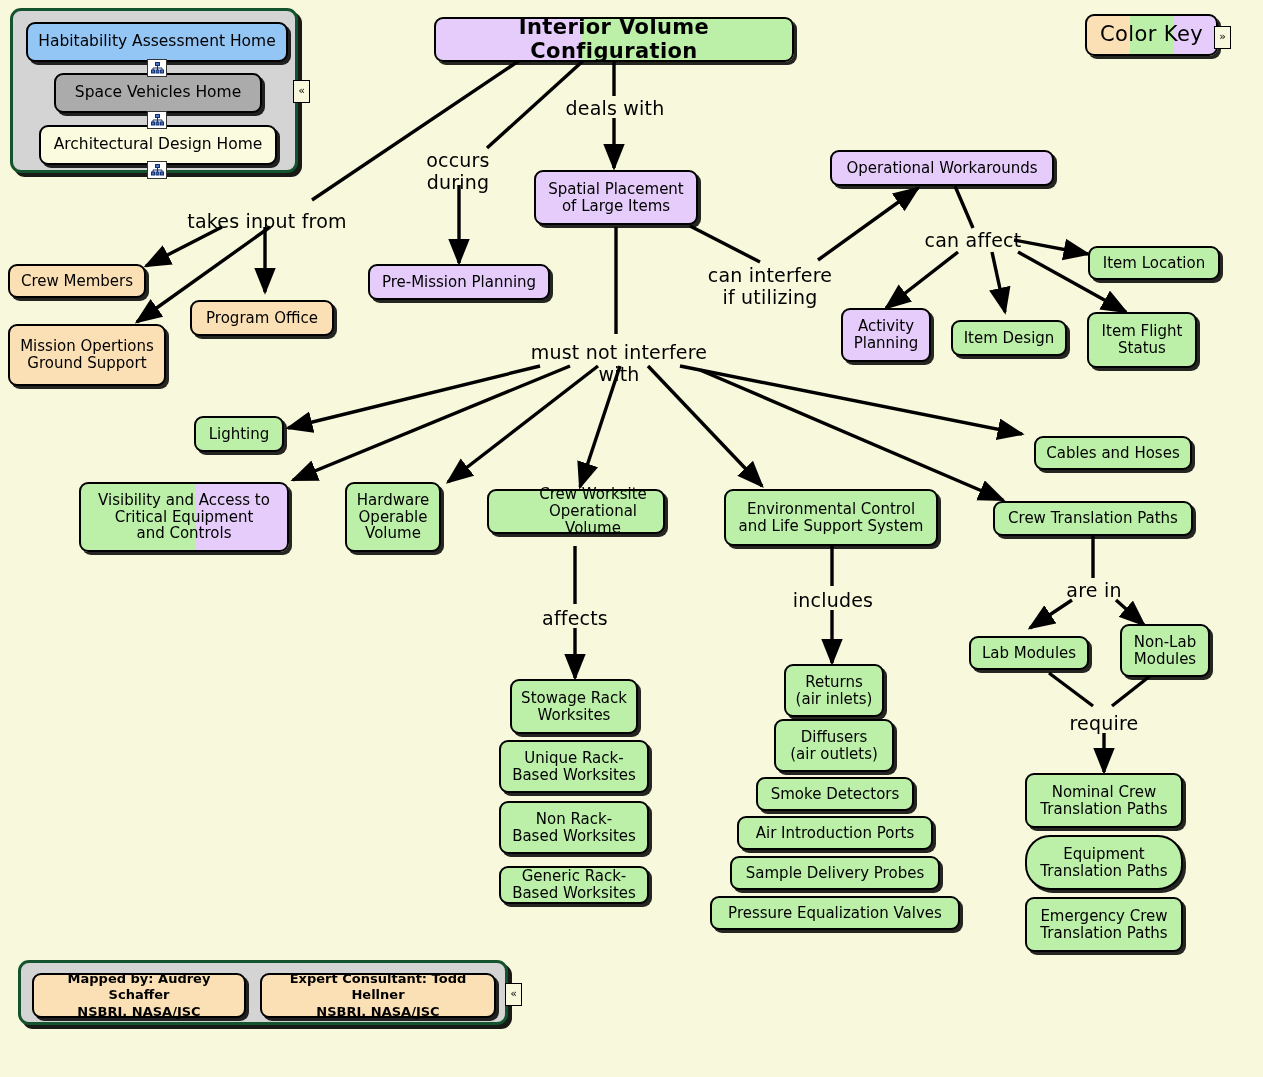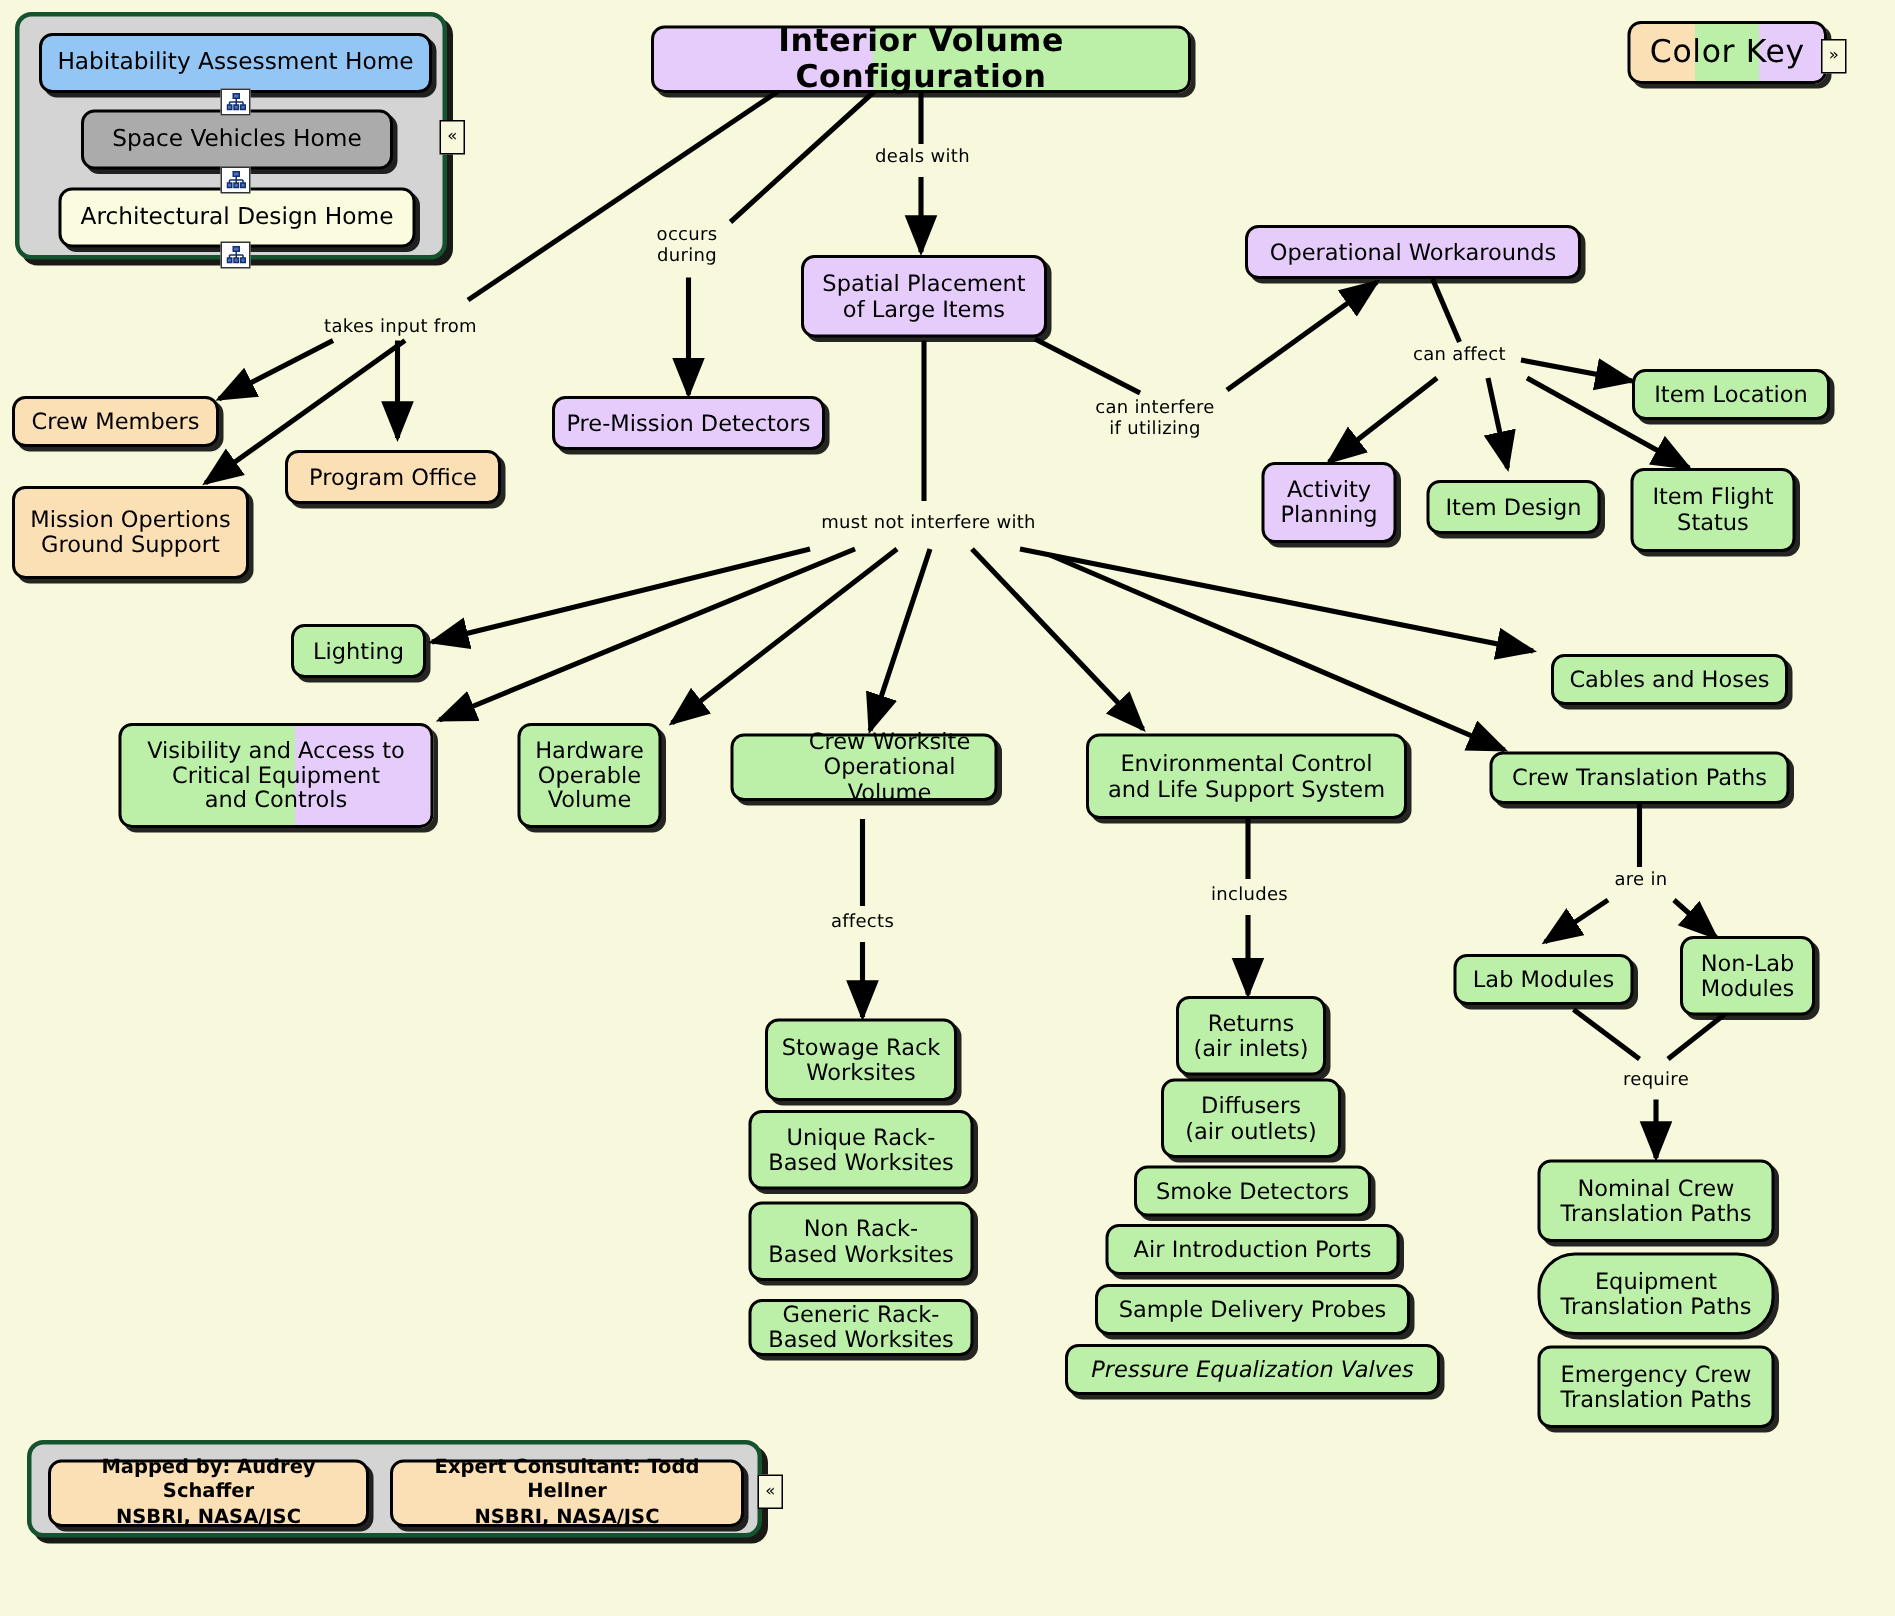--- a/index.html
+++ b/index.html
@@ -60,21 +60,21 @@
     background: linear-gradient(to right,
         #FBDFB5 0%, #FBDFB5 33.3%,
         #BCF0A8 33.3%, #BCF0A8 66.6%,
         #E6CCFA 66.6%, #E6CCFA 100%);
   }
 
   
   .linklabel {
     position: absolute;
     font-family: "DejaVu Sans", sans-serif;
-    font-size: 12px;
+    font-size: 19px;
     color: #000;
     text-align: center;
     line-height: 1.15;
     white-space: pre-line;
     z-index: 4;
     letter-spacing: 0.2px;
   }
 
   
   .panel {
@@ -258,21 +258,21 @@
   <div class="linklabel" style="left:922px; top:230px; width:102px;">can affect</div>
   <div class="linklabel" style="left:524px; top:342px; width:190px;">must not interfere with</div>
   <div class="linklabel" style="left:530px; top:608px; width:90px;">affects</div>
   <div class="linklabel" style="left:788px; top:590px; width:90px;">includes</div>
   <div class="linklabel" style="left:1050px; top:580px; width:88px;">are in</div>
   <div class="linklabel" style="left:1058px; top:713px; width:92px;">require</div>
 
   <div class="node purple" style="left:534px; top:170px; width:164px; height:55px;">Spatial Placement
 of Large Items</div>
 
-  <div class="node purple" style="left:368px; top:264px; width:182px; height:36px;">Pre-Mission Detectors</div>
+  <div class="node purple" style="left:368px; top:264px; width:182px; height:36px;">Pre-Mission Planning</div>
 
   <div class="node orange" style="left:8px; top:264px; width:138px; height:34px;">Crew Members</div>
 
   <div class="node orange" style="left:8px; top:324px; width:158px; height:62px;">Mission Opertions
 Ground Support</div>
 
   <div class="node orange" style="left:190px; top:300px; width:144px; height:36px;">Program Office</div>
 
   <div class="node purple" style="left:830px; top:150px; width:224px; height:36px;">Operational Workarounds</div>
 
@@ -320,21 +320,21 @@
   <div class="node green" style="left:499px; top:866px; width:150px; height:38px;">Generic Rack-
 Based Worksites</div>
 
   <div class="node green" style="left:784px; top:664px; width:100px; height:53px;">Returns
 (air inlets)</div>
   <div class="node green" style="left:774px; top:719px; width:120px; height:53px;">Diffusers
 (air outlets)</div>
   <div class="node green" style="left:756px; top:777px; width:158px; height:34px;">Smoke Detectors</div>
   <div class="node green" style="left:737px; top:816px; width:196px; height:34px;">Air Introduction Ports</div>
   <div class="node green" style="left:730px; top:856px; width:210px; height:34px;">Sample Delivery Probes</div>
-  <div class="node green" style="left:710px; top:896px; width:250px; height:34px;font-style:italic;">Pressure Equalization Valves</div>
+  <div class="node green" style="left:710px; top:896px; width:250px; height:34px;">Pressure Equalization Valves</div>
 
   <div class="node green" style="left:1025px; top:773px; width:158px; height:55px;">Nominal Crew
 Translation Paths</div>
   <div class="node green" style="left:1025px; top:835px; width:158px; height:55px;border-radius:25px;">Equipment
 Translation Paths</div>
   <div class="node green" style="left:1025px; top:897px; width:158px; height:55px;">Emergency Crew
 Translation Paths</div>
 
   <div class="panel" style="left:18px; top:960px; width:490px; height:65px;">
     <div class="node orange credit-node" style="left:11px; top:10px; width:214px; height:45px;">Mapped by: Audrey Schaffer

